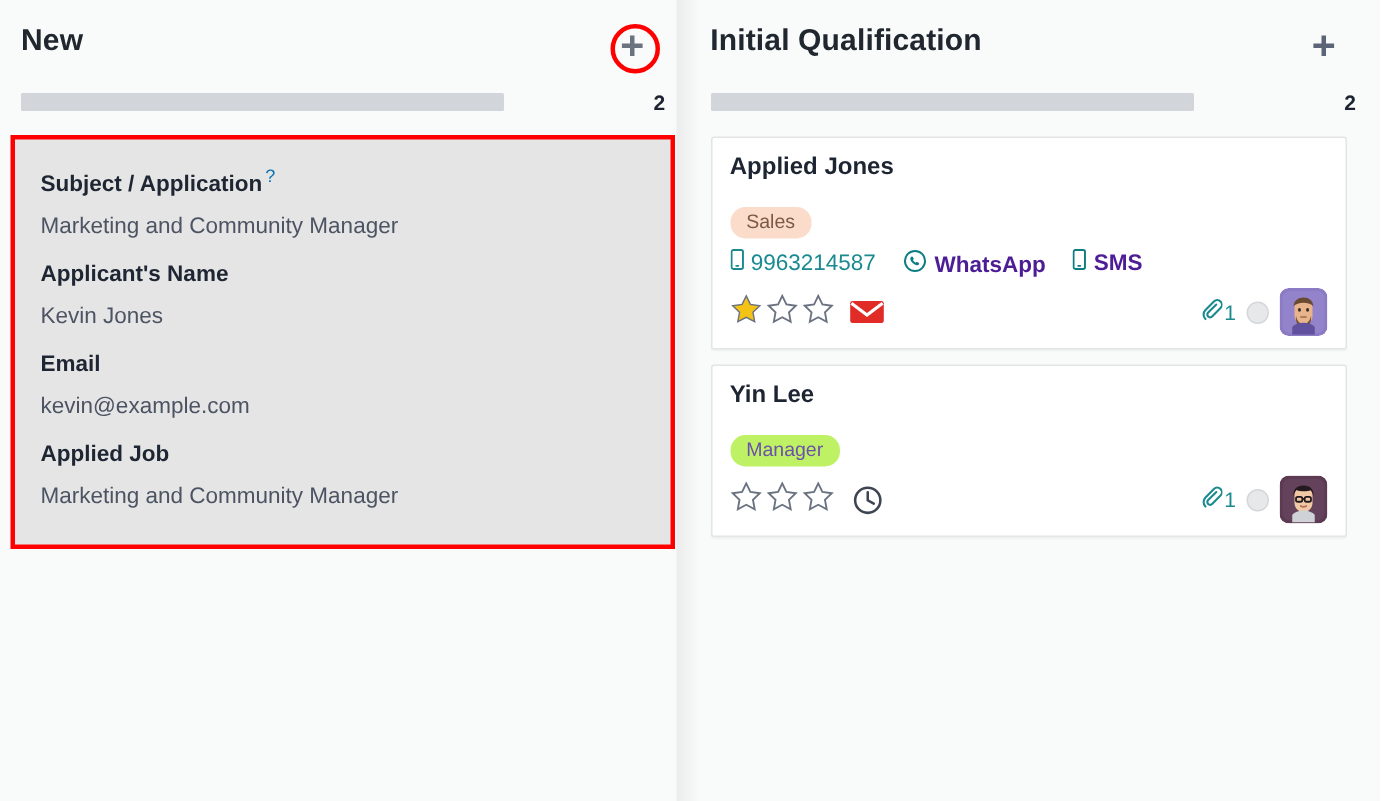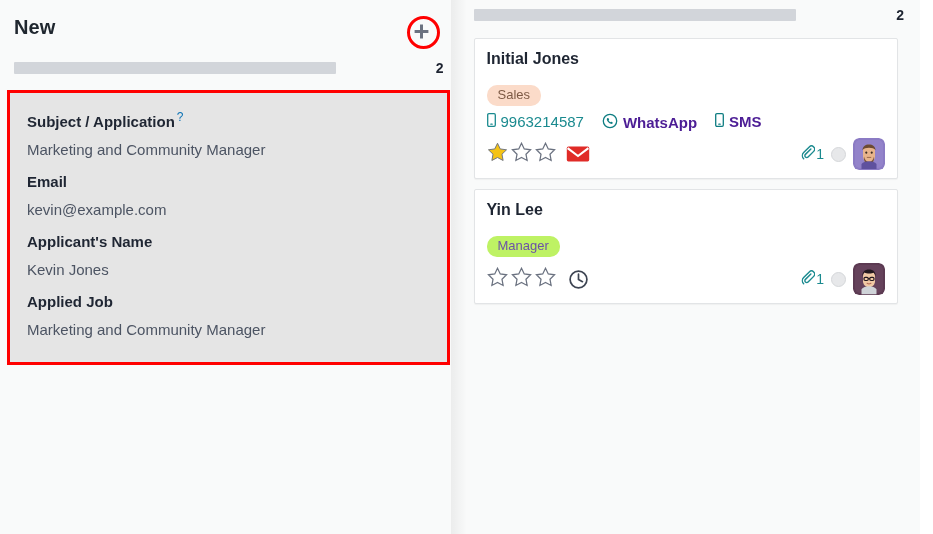--- a/index.html
+++ b/index.html
@@ -301,53 +301,63 @@
       <div class="form-card">
 
         <div class="field">
           <div class="field-label">
             <span>Subject / Application</span><span class="field-help">?</span>
           </div>
           <div class="field-value">Marketing and Community Manager</div>
         </div>
 
         <div class="field">
+          <div class="field-label">Applicant's Name</div>
+          <div class="field-value">Kevin Jones</div>
+        </div>
+
+        <div class="field">
           <div class="field-label">Email</div>
           <div class="field-value">kevin@example.com</div>
-        </div>
-
-        <div class="field">
-          <div class="field-label">Applicant's Name</div>
-          <div class="field-value">Kevin Jones</div>
         </div>
 
         <div class="field">
           <div class="field-label">Applied Job</div>
           <div class="field-value">Marketing and Community Manager</div>
         </div>
 
 
       </div>
     </div>
 
     <div class="col-gutter"></div>
   </div>
 
   <div class="column column-iq">
 
+    <div class="col-header">
+      <div class="col-title">Initial Qualification</div>
+      <div class="plus-wrap">
+        <span class="plus-icon">
+          <svg width="19" height="19" viewBox="0 0 19 19">
+            <path d="M8 1.6h3v5.4h5.4v3H11v5.4H8V10H2.6V7H8z" fill="#5c6478"></path>
+          </svg>
+        </span>
+      </div>
+    </div>
 
     <div class="col-progress-row">
       <div class="progress-track"></div>
       <div class="col-count">2</div>
     </div>
 
     <div class="cards">
 
       <div class="kcard">
-        <div class="kcard-title">Initial Jones</div>
+        <div class="kcard-title">Applied Jones</div>
         <span class="tag tag-sales">Sales</span>
 
         <div class="contact-row">
           <a class="contact-link">
             <span>
               <svg width="9" height="14" viewBox="0 0 9 14">
                 <rect x="0.7" y="0.7" width="7.6" height="12.6" rx="1.2" fill="none" stroke="#1a8a8f" stroke-width="1.3"></rect>
                 <rect x="3.2" y="10.6" width="2.6" height="1.2" rx=".6" fill="#1a8a8f"></rect>
               </svg>
             </span>

